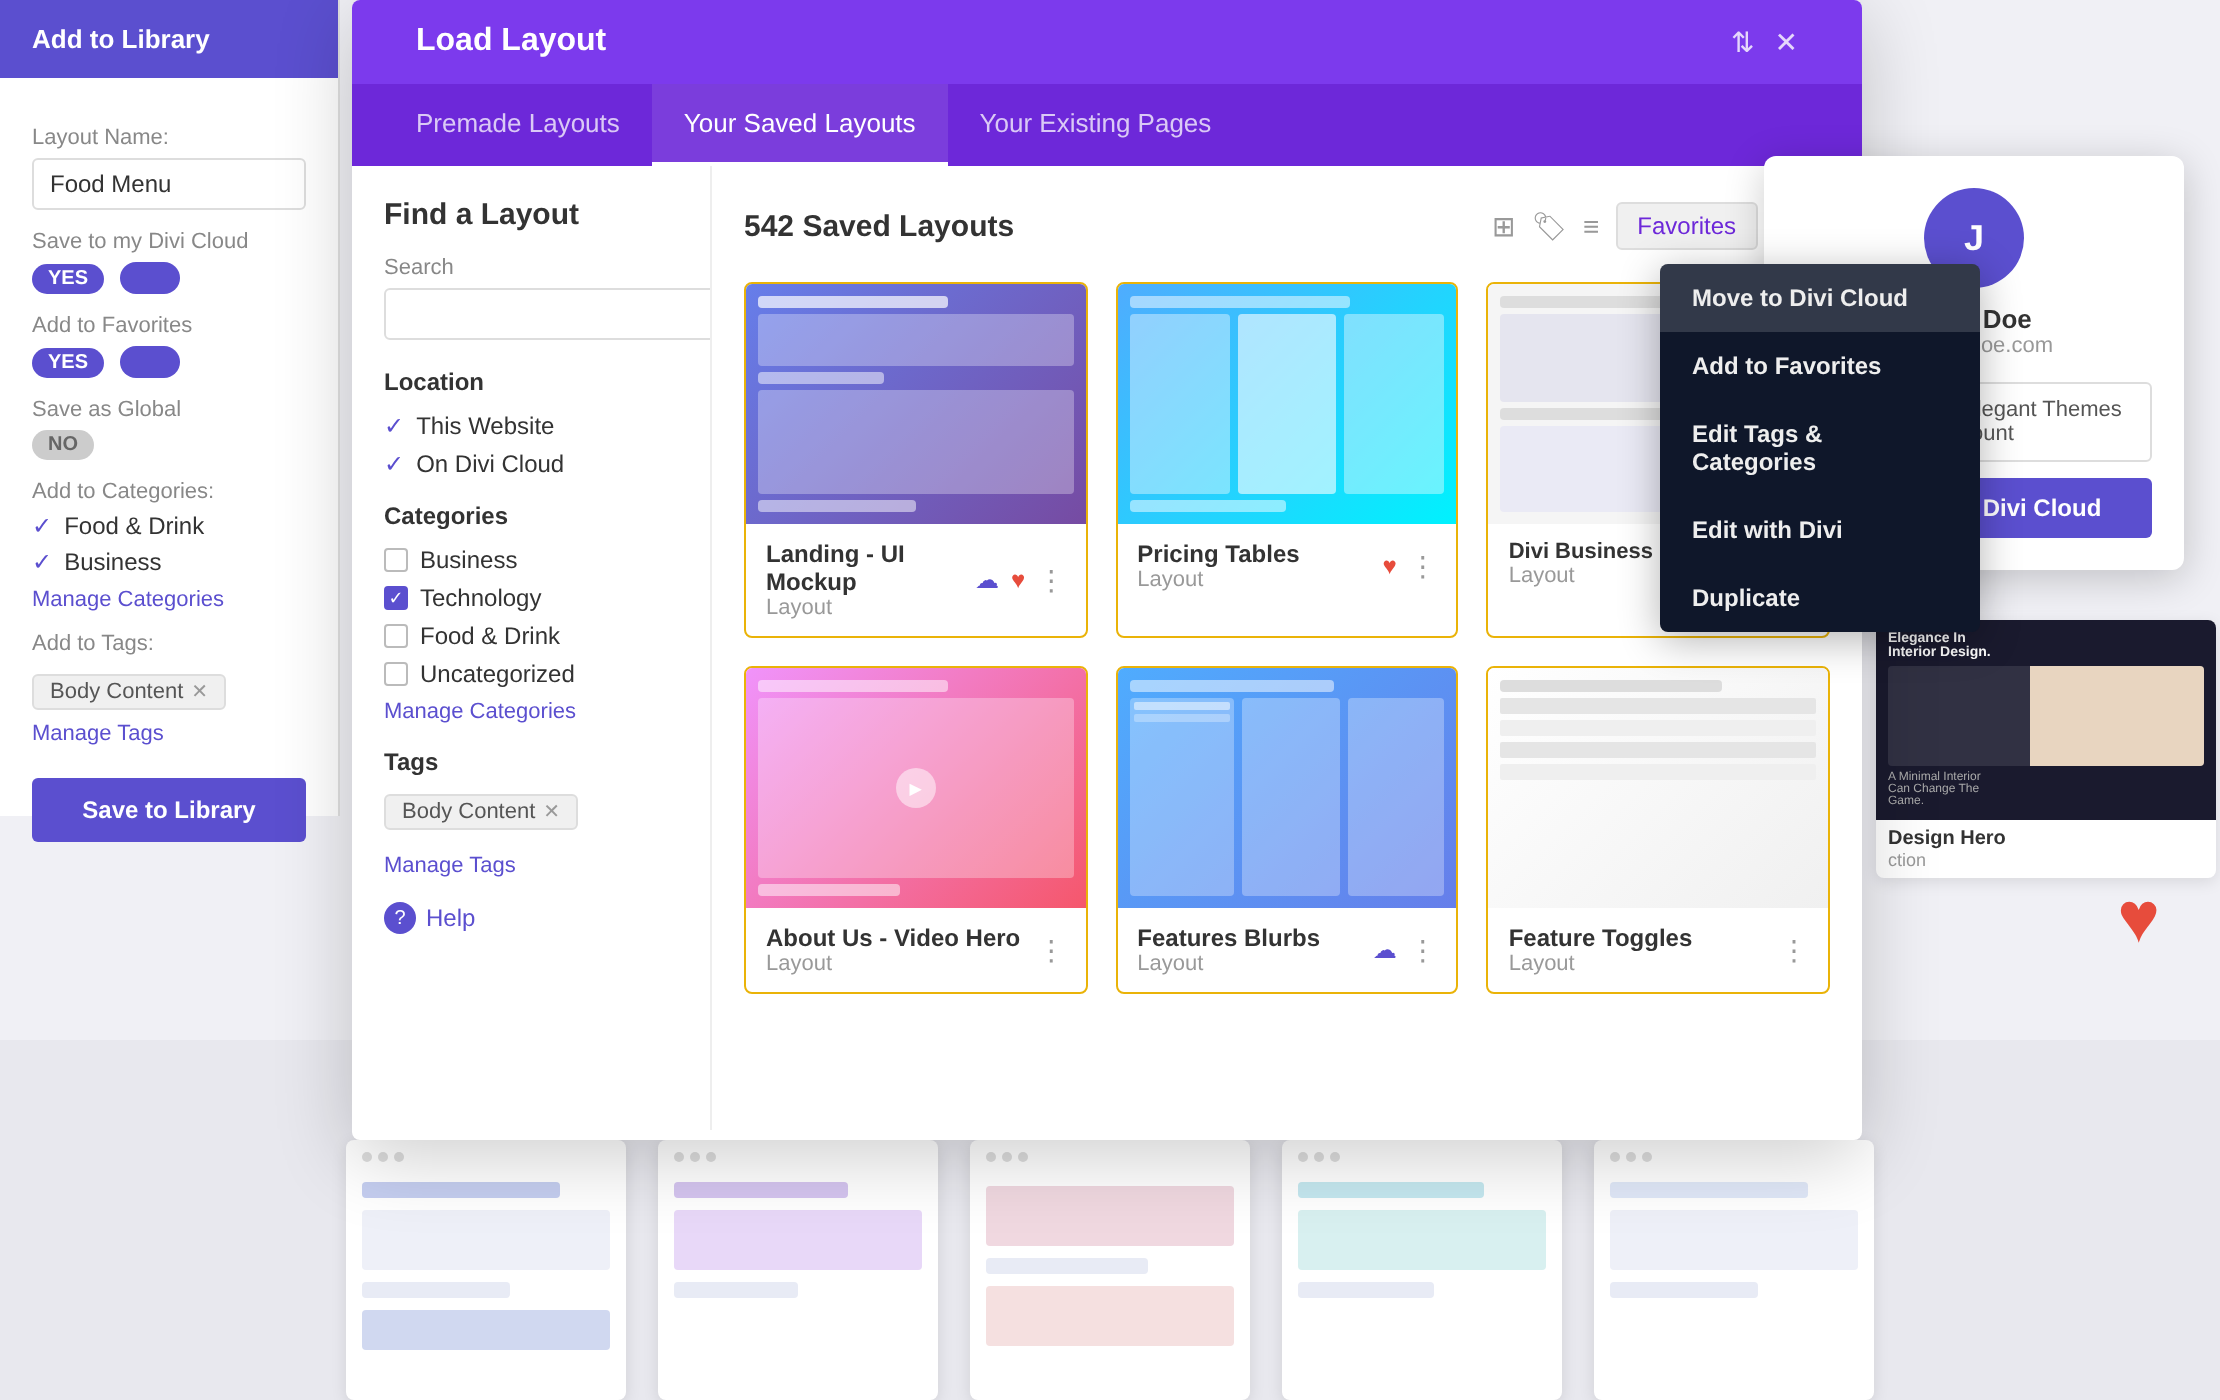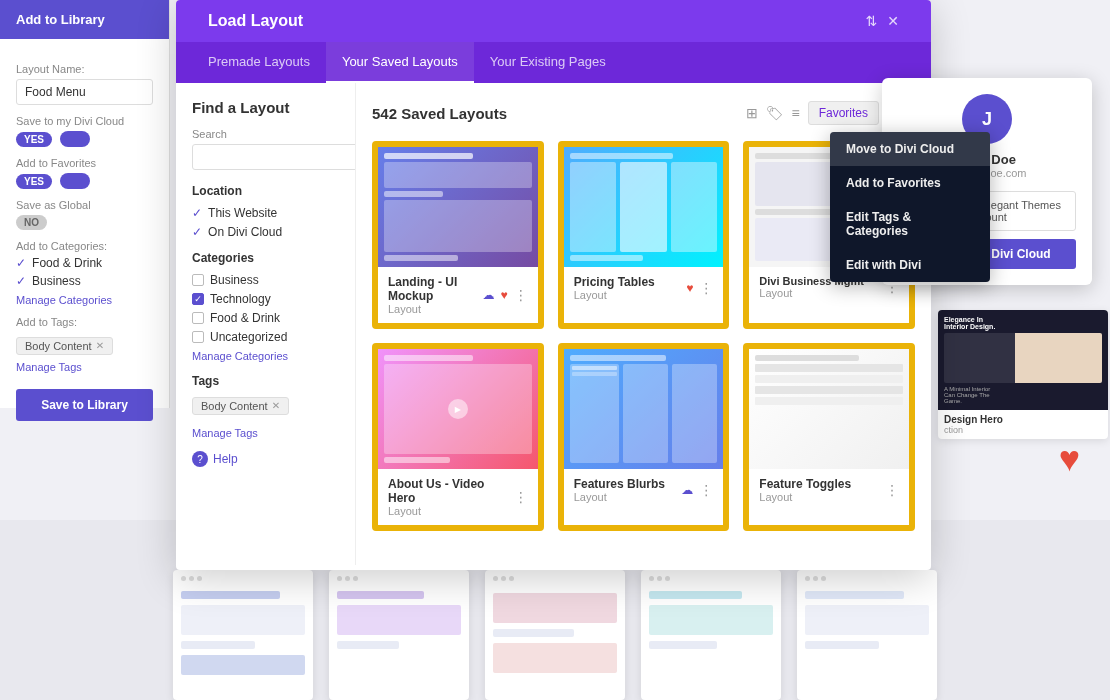--- a/index.html
+++ b/index.html
@@ -64,21 +64,21 @@
     
     .content-area { flex: 1; padding: 16px; overflow-y: auto; position: relative; }
     .content-header { display: flex; align-items: center; justify-content: space-between; margin-bottom: 14px; }
     .layouts-count { font-size: 15px; font-weight: 600; color: #333; }
     .view-controls { display: flex; align-items: center; gap: 8px; }
     .view-icon { font-size: 14px; color: #999; cursor: pointer; }
     .favorites-btn { background: #f0f0f0; border: 1px solid #ddd; border-radius: 3px; padding: 4px 10px; font-size: 12px; color: #6d28d9; cursor: pointer; }
     .user-avatar { width: 28px; height: 28px; border-radius: 50%; background: #5b4fcf; overflow: hidden; display: flex; align-items: center; justify-content: center; color: white; font-size: 11px; font-weight: 600; }
 
     .layouts-grid { display: grid; grid-template-columns: repeat(3, 1fr); gap: 14px; }
-    .layout-card { border: 6px solid #eab308; border-radius: 4px; overflow: hidden; cursor: pointer; position: relative; }
+    .layout-card { border: 1px solid #eab308; border-radius: 4px; overflow: hidden; cursor: pointer; position: relative; }
     .layout-preview { height: 120px; overflow: hidden; }
     .layout-info { padding: 8px 10px; display: flex; align-items: center; justify-content: space-between; }
     .layout-name { font-size: 12px; font-weight: 600; color: #333; }
     .layout-type { font-size: 11px; color: #999; }
     .layout-actions { display: flex; gap: 6px; align-items: center; }
     .cloud-icon { color: #5b4fcf; font-size: 12px; }
     .heart-icon { color: #e74c3c; font-size: 12px; }
     .more-icon { color: #999; font-size: 14px; cursor: pointer; }
 
     
@@ -448,20 +448,21 @@
       </div>
     </div>
   </div>
 </div>
 
 <div class="context-menu">
   <div class="context-item highlighted">Move to Divi Cloud</div>
   <div class="context-item">Add to Favorites</div>
   <div class="context-item">Edit Tags &amp; Categories</div>
   <div class="context-item">Edit with Divi</div>
+  <div class="context-item">Duplicate</div>
 </div>
 
 <div class="user-dropdown" style="top:78px; right:18px; width:210px;">
   <div style="display:flex; flex-direction:column; align-items:center;">
     <div class="user-avatar-lg">
       <span style="font-size:18px;">J</span>
     </div>
     <div class="user-name">Jane Doe</div>
     <div class="user-email">hello@jdoe.com</div>
   </div>

